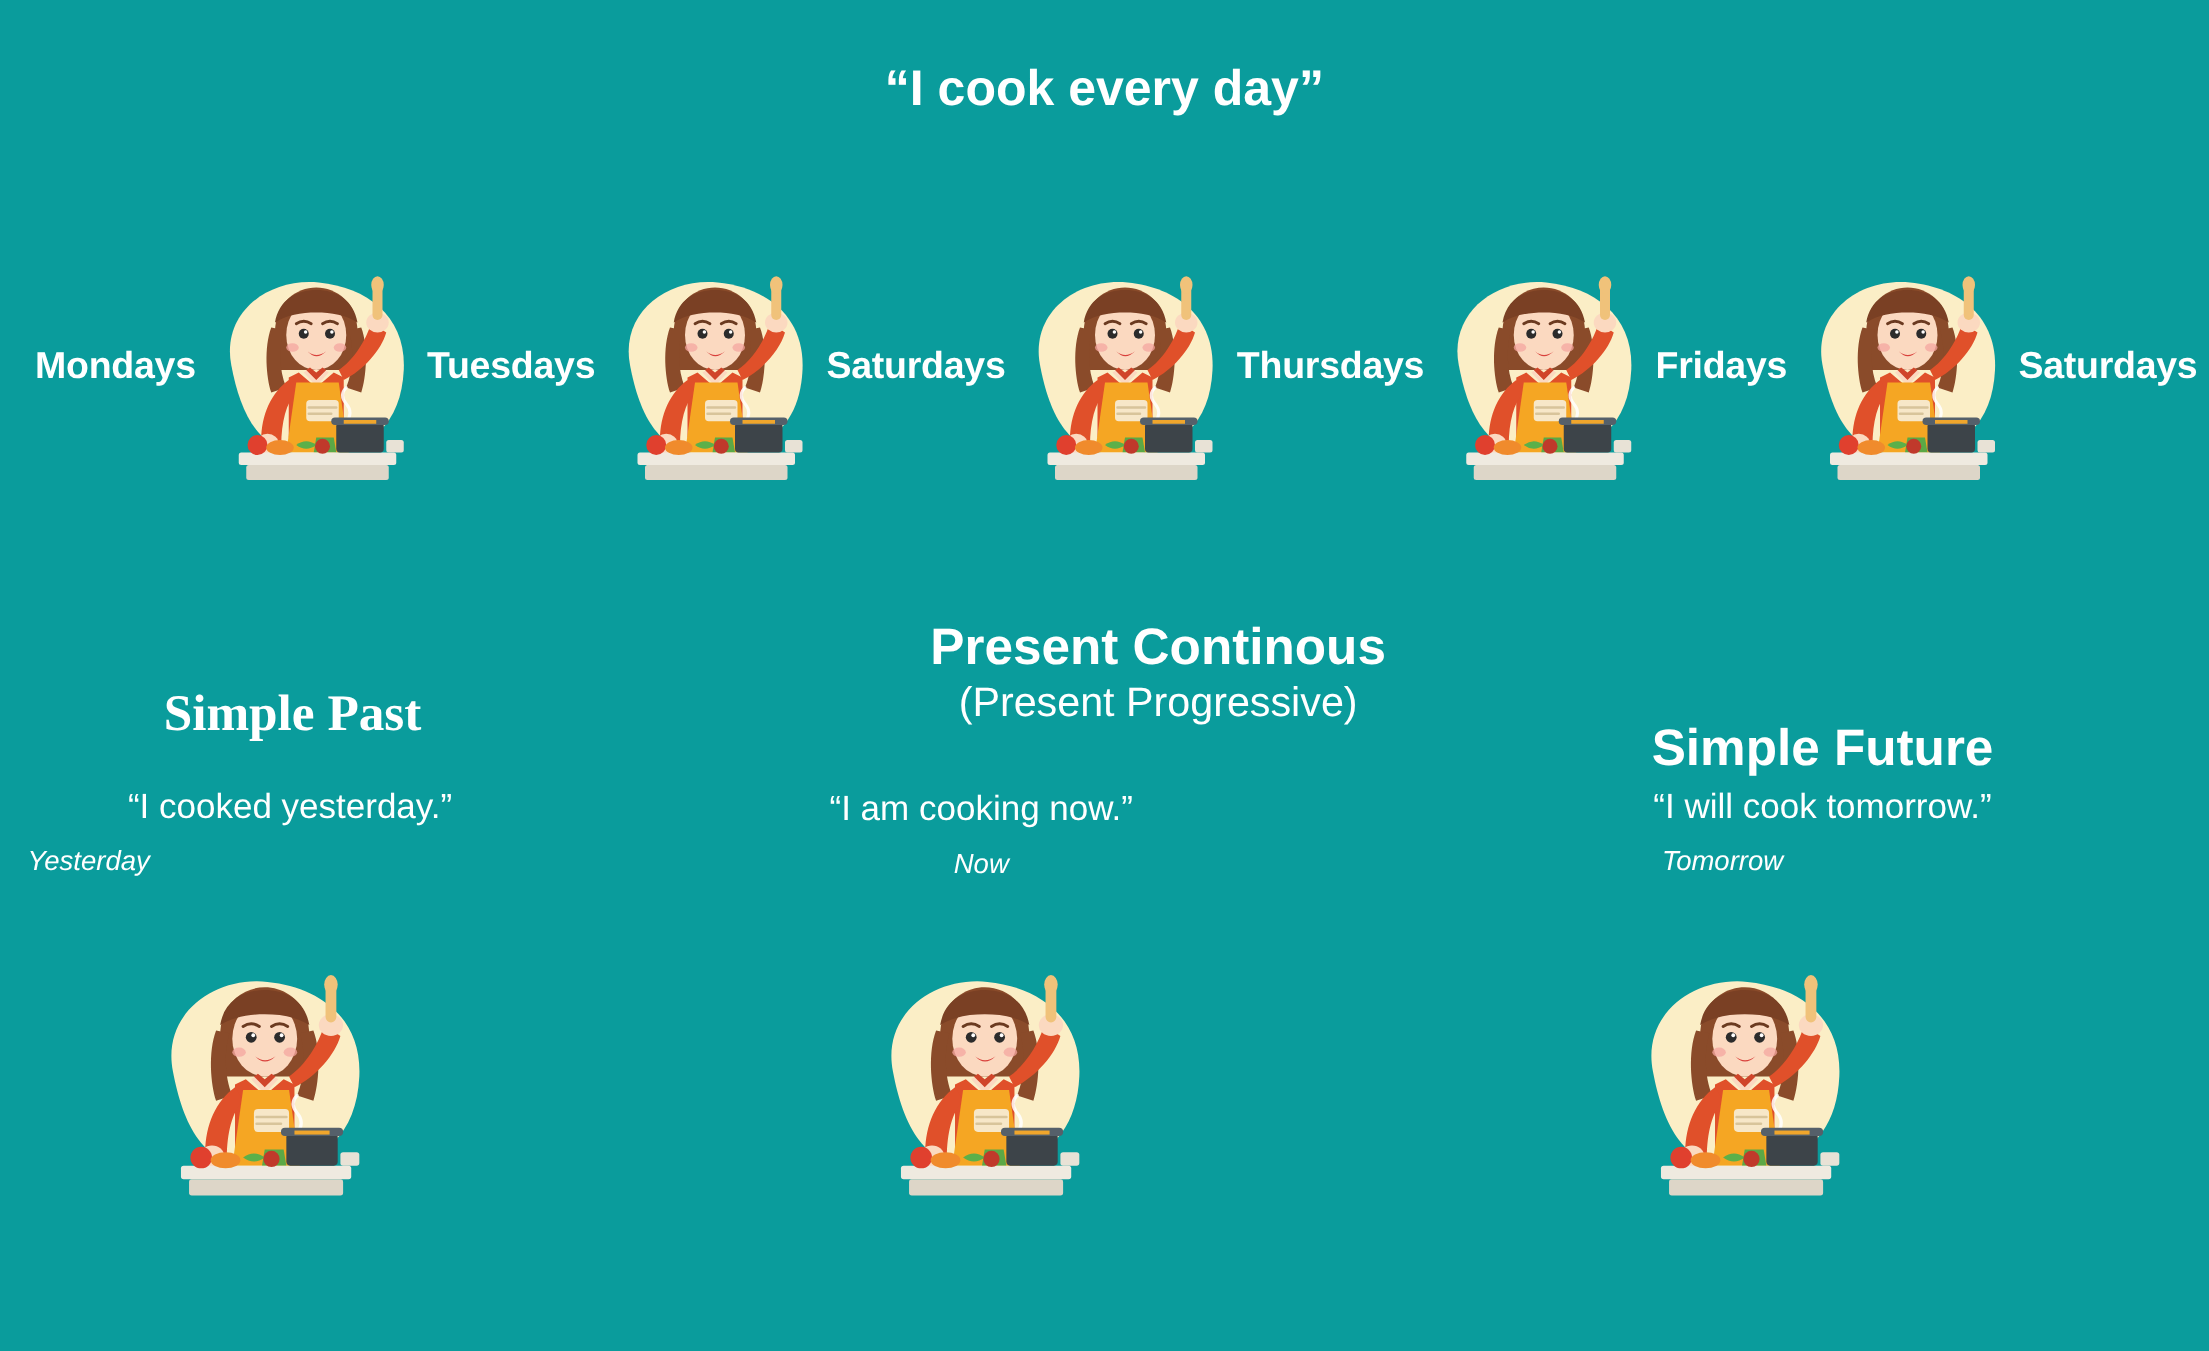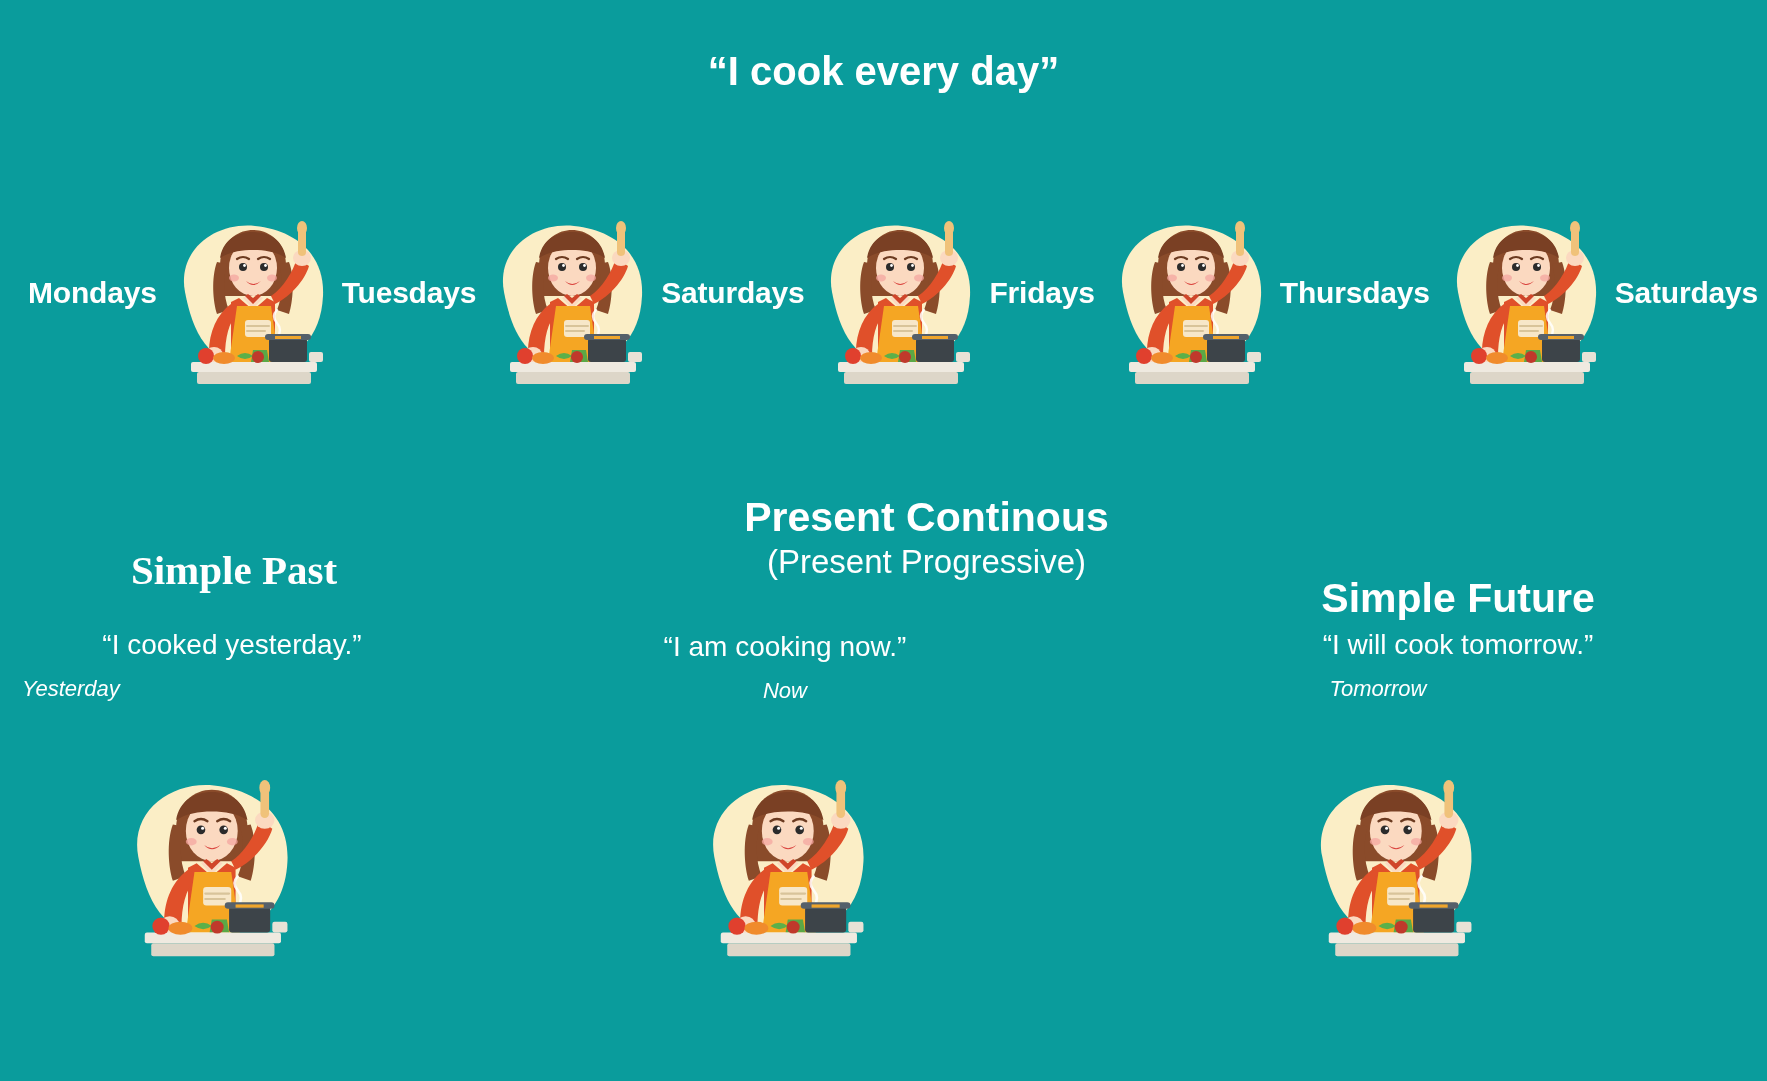--- a/index.html
+++ b/index.html
@@ -225,68 +225,68 @@
         <circle cx="49" cy="146" r="8" fill="#e0402e"></circle>
         <ellipse cx="67" cy="148" rx="11" ry="6" fill="#f08b2c"></ellipse>
         <path d="M80 146 q8 -6 16 0 q-8 6 -16 0 Z" fill="#5bb04a"></path>
         <circle cx="101" cy="147" r="6" fill="#c0392b"></circle>
         <rect x="152" y="142" width="14" height="10" rx="2" fill="#e8e2d6"></rect>
       </svg>
     </div>
   </div>
 
   <div class="day-cell">
+    <div class="day-label">Thursdays</div>
+    <div class="day-art">
+      <svg class="cook-fig" width="185" height="180" viewBox="0 0 185 180" aria-hidden="true">
+        <path d="M28 82 C20 40 58 12 98 16 C138 20 168 44 166 86 C164 128 140 152 96 154 C52 156 36 124 28 82 Z" fill="#fbeec6"></path>
+        <path d="M63 56 C63 32 80 20 96 20 C112 20 129 32 129 56 L129 86 L63 86 Z" fill="#8a4b2a"></path>
+        <ellipse cx="96" cy="58" rx="24" ry="28" fill="#fbd9c0"></ellipse>
+        <path d="M63 48 C66 30 80 22 96 22 C112 22 126 30 129 48 C120 42 108 40 96 40 C84 40 72 42 63 48 Z" fill="#7a4024"></path>
+        <path d="M60 52 C54 68 56 92 60 104 L72 100 C66 86 66 66 70 54 Z" fill="#8a4b2a"></path>
+        <path d="M132 52 C138 68 136 92 132 104 L120 100 C126 86 126 66 122 54 Z" fill="#8a4b2a"></path>
+        <circle cx="86" cy="57" r="4" fill="#2b2b2b"></circle>
+          <circle cx="107" cy="57" r="4" fill="#2b2b2b"></circle>
+        <circle cx="87.5" cy="55.5" r="1.4" fill="#fff"></circle>
+          <circle cx="108.5" cy="55.5" r="1.4" fill="#fff"></circle>
+        <path d="M80 49 Q86 45 92 49" stroke="#6b3a20" stroke-width="2.2" fill="none" stroke-linecap="round"></path>
+        <path d="M101 49 Q107 45 113 49" stroke="#6b3a20" stroke-width="2.2" fill="none" stroke-linecap="round"></path>
+        <ellipse cx="77" cy="68" rx="5" ry="3.4" fill="#f4a6a0" opacity=".75"></ellipse>
+        <ellipse cx="115" cy="68" rx="5" ry="3.4" fill="#f4a6a0" opacity=".75"></ellipse>
+        <path d="M89 71 Q96 79 104 71 Q96 77 89 71 Z" fill="#d9413c"></path>
+        <path d="M82 88 L96 100 L110 88 L118 92 L118 140 L74 140 L74 92 Z" fill="#e0502a"></path>
+        <path d="M86 88 L96 99 L106 88 L103 86 L96 92 L89 86 Z" fill="#fbd9c0"></path>
+        <path d="M88 86 L96 94 L104 86 L101 84 L96 88 L91 84 Z" fill="#d0452a"></path>
+        <path d="M74 94 C60 104 52 122 52 142 L68 146 C68 128 72 112 80 104 Z" fill="#e0502a"></path>
+        <path d="M118 94 C134 86 148 70 152 56 L140 48 C136 62 126 78 114 86 Z" fill="#e0502a"></path>
+        <ellipse cx="145" cy="48" rx="9" ry="8" fill="#fbd9c0"></ellipse>
+        <rect x="141" y="16" width="8" height="30" rx="4" fill="#f0c27a"></rect>
+        <ellipse cx="145" cy="18" rx="5" ry="7" fill="#f0c27a"></ellipse>
+        <ellipse cx="57" cy="145" rx="9" ry="8" fill="#fbd9c0"></ellipse>
+        <path d="M80 96 L114 96 L122 152 L72 152 Z" fill="#f5a623"></path>
+        <rect x="88" y="110" width="26" height="17" rx="3" fill="#f7e7c8"></rect>
+        <path d="M90 116 h22 M90 121 h18" stroke="#d8c49a" stroke-width="2" stroke-linecap="round"></path>
+        <path d="M96 140 L110 140 L112 152 L94 152 Z" fill="#4aa84a" opacity=".9"></path>
+        <rect x="34" y="152" width="126" height="10" rx="2" fill="#efeae0"></rect>
+        <rect x="40" y="162" width="114" height="12" rx="2" fill="#ddd6c8"></rect>
+        <path d="M120 128 q6 -8 0 -15 q-6 -7 0 -13" stroke="#ffffff" stroke-width="2.4" fill="none" opacity=".85" stroke-linecap="round"></path>
+        <rect x="112" y="128" width="38" height="24" rx="3" fill="#3d4449"></rect>
+        <rect x="108" y="124" width="46" height="6" rx="3" fill="#55606a"></rect>
+        <rect x="118" y="126" width="26" height="3" fill="#f0a62c"></rect>
+        <circle cx="49" cy="146" r="8" fill="#e0402e"></circle>
+        <ellipse cx="67" cy="148" rx="11" ry="6" fill="#f08b2c"></ellipse>
+        <path d="M80 146 q8 -6 16 0 q-8 6 -16 0 Z" fill="#5bb04a"></path>
+        <circle cx="101" cy="147" r="6" fill="#c0392b"></circle>
+        <rect x="152" y="142" width="14" height="10" rx="2" fill="#e8e2d6"></rect>
+      </svg>
+    </div>
+  </div>
+
+  <div class="day-cell">
     <div class="day-label">Fridays</div>
-    <div class="day-art">
-      <svg class="cook-fig" width="185" height="180" viewBox="0 0 185 180" aria-hidden="true">
-        <path d="M28 82 C20 40 58 12 98 16 C138 20 168 44 166 86 C164 128 140 152 96 154 C52 156 36 124 28 82 Z" fill="#fbeec6"></path>
-        <path d="M63 56 C63 32 80 20 96 20 C112 20 129 32 129 56 L129 86 L63 86 Z" fill="#8a4b2a"></path>
-        <ellipse cx="96" cy="58" rx="24" ry="28" fill="#fbd9c0"></ellipse>
-        <path d="M63 48 C66 30 80 22 96 22 C112 22 126 30 129 48 C120 42 108 40 96 40 C84 40 72 42 63 48 Z" fill="#7a4024"></path>
-        <path d="M60 52 C54 68 56 92 60 104 L72 100 C66 86 66 66 70 54 Z" fill="#8a4b2a"></path>
-        <path d="M132 52 C138 68 136 92 132 104 L120 100 C126 86 126 66 122 54 Z" fill="#8a4b2a"></path>
-        <circle cx="86" cy="57" r="4" fill="#2b2b2b"></circle>
-          <circle cx="107" cy="57" r="4" fill="#2b2b2b"></circle>
-        <circle cx="87.5" cy="55.5" r="1.4" fill="#fff"></circle>
-          <circle cx="108.5" cy="55.5" r="1.4" fill="#fff"></circle>
-        <path d="M80 49 Q86 45 92 49" stroke="#6b3a20" stroke-width="2.2" fill="none" stroke-linecap="round"></path>
-        <path d="M101 49 Q107 45 113 49" stroke="#6b3a20" stroke-width="2.2" fill="none" stroke-linecap="round"></path>
-        <ellipse cx="77" cy="68" rx="5" ry="3.4" fill="#f4a6a0" opacity=".75"></ellipse>
-        <ellipse cx="115" cy="68" rx="5" ry="3.4" fill="#f4a6a0" opacity=".75"></ellipse>
-        <path d="M89 71 Q96 79 104 71 Q96 77 89 71 Z" fill="#d9413c"></path>
-        <path d="M82 88 L96 100 L110 88 L118 92 L118 140 L74 140 L74 92 Z" fill="#e0502a"></path>
-        <path d="M86 88 L96 99 L106 88 L103 86 L96 92 L89 86 Z" fill="#fbd9c0"></path>
-        <path d="M88 86 L96 94 L104 86 L101 84 L96 88 L91 84 Z" fill="#d0452a"></path>
-        <path d="M74 94 C60 104 52 122 52 142 L68 146 C68 128 72 112 80 104 Z" fill="#e0502a"></path>
-        <path d="M118 94 C134 86 148 70 152 56 L140 48 C136 62 126 78 114 86 Z" fill="#e0502a"></path>
-        <ellipse cx="145" cy="48" rx="9" ry="8" fill="#fbd9c0"></ellipse>
-        <rect x="141" y="16" width="8" height="30" rx="4" fill="#f0c27a"></rect>
-        <ellipse cx="145" cy="18" rx="5" ry="7" fill="#f0c27a"></ellipse>
-        <ellipse cx="57" cy="145" rx="9" ry="8" fill="#fbd9c0"></ellipse>
-        <path d="M80 96 L114 96 L122 152 L72 152 Z" fill="#f5a623"></path>
-        <rect x="88" y="110" width="26" height="17" rx="3" fill="#f7e7c8"></rect>
-        <path d="M90 116 h22 M90 121 h18" stroke="#d8c49a" stroke-width="2" stroke-linecap="round"></path>
-        <path d="M96 140 L110 140 L112 152 L94 152 Z" fill="#4aa84a" opacity=".9"></path>
-        <rect x="34" y="152" width="126" height="10" rx="2" fill="#efeae0"></rect>
-        <rect x="40" y="162" width="114" height="12" rx="2" fill="#ddd6c8"></rect>
-        <path d="M120 128 q6 -8 0 -15 q-6 -7 0 -13" stroke="#ffffff" stroke-width="2.4" fill="none" opacity=".85" stroke-linecap="round"></path>
-        <rect x="112" y="128" width="38" height="24" rx="3" fill="#3d4449"></rect>
-        <rect x="108" y="124" width="46" height="6" rx="3" fill="#55606a"></rect>
-        <rect x="118" y="126" width="26" height="3" fill="#f0a62c"></rect>
-        <circle cx="49" cy="146" r="8" fill="#e0402e"></circle>
-        <ellipse cx="67" cy="148" rx="11" ry="6" fill="#f08b2c"></ellipse>
-        <path d="M80 146 q8 -6 16 0 q-8 6 -16 0 Z" fill="#5bb04a"></path>
-        <circle cx="101" cy="147" r="6" fill="#c0392b"></circle>
-        <rect x="152" y="142" width="14" height="10" rx="2" fill="#e8e2d6"></rect>
-      </svg>
-    </div>
-  </div>
-
-  <div class="day-cell">
-    <div class="day-label">Thursdays</div>
     <div class="day-art">
       <svg class="cook-fig" width="185" height="180" viewBox="0 0 185 180" aria-hidden="true">
         <path d="M28 82 C20 40 58 12 98 16 C138 20 168 44 166 86 C164 128 140 152 96 154 C52 156 36 124 28 82 Z" fill="#fbeec6"></path>
         <path d="M63 56 C63 32 80 20 96 20 C112 20 129 32 129 56 L129 86 L63 86 Z" fill="#8a4b2a"></path>
         <ellipse cx="96" cy="58" rx="24" ry="28" fill="#fbd9c0"></ellipse>
         <path d="M63 48 C66 30 80 22 96 22 C112 22 126 30 129 48 C120 42 108 40 96 40 C84 40 72 42 63 48 Z" fill="#7a4024"></path>
         <path d="M60 52 C54 68 56 92 60 104 L72 100 C66 86 66 66 70 54 Z" fill="#8a4b2a"></path>
         <path d="M132 52 C138 68 136 92 132 104 L120 100 C126 86 126 66 122 54 Z" fill="#8a4b2a"></path>
         <circle cx="86" cy="57" r="4" fill="#2b2b2b"></circle>
           <circle cx="107" cy="57" r="4" fill="#2b2b2b"></circle>

